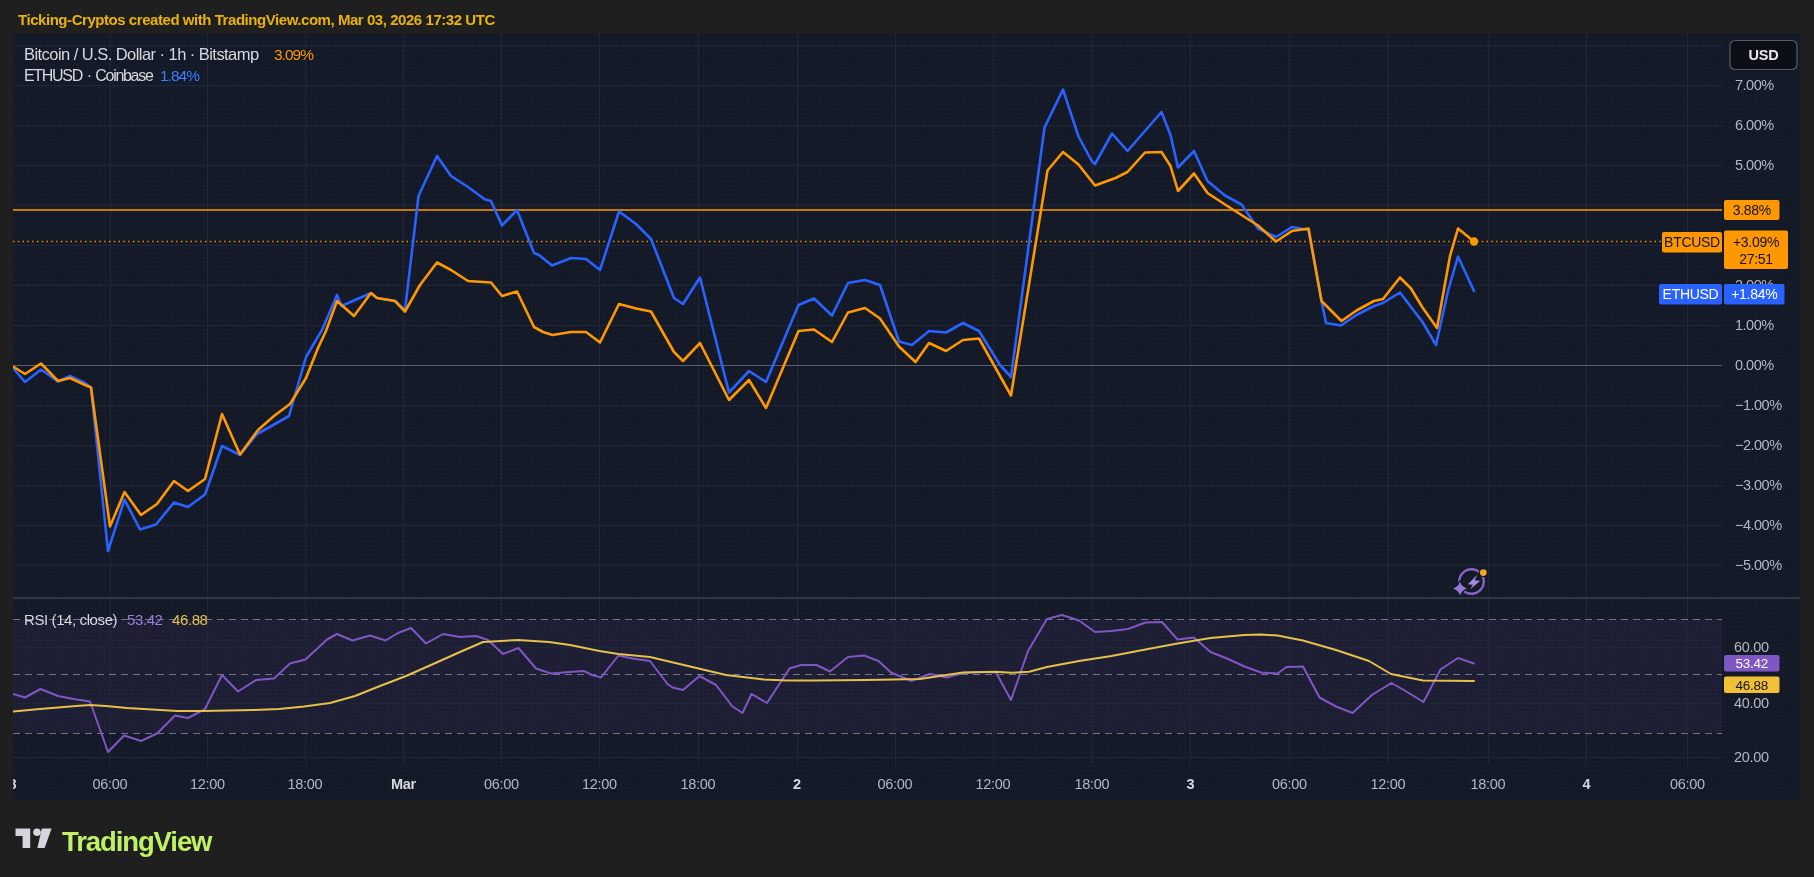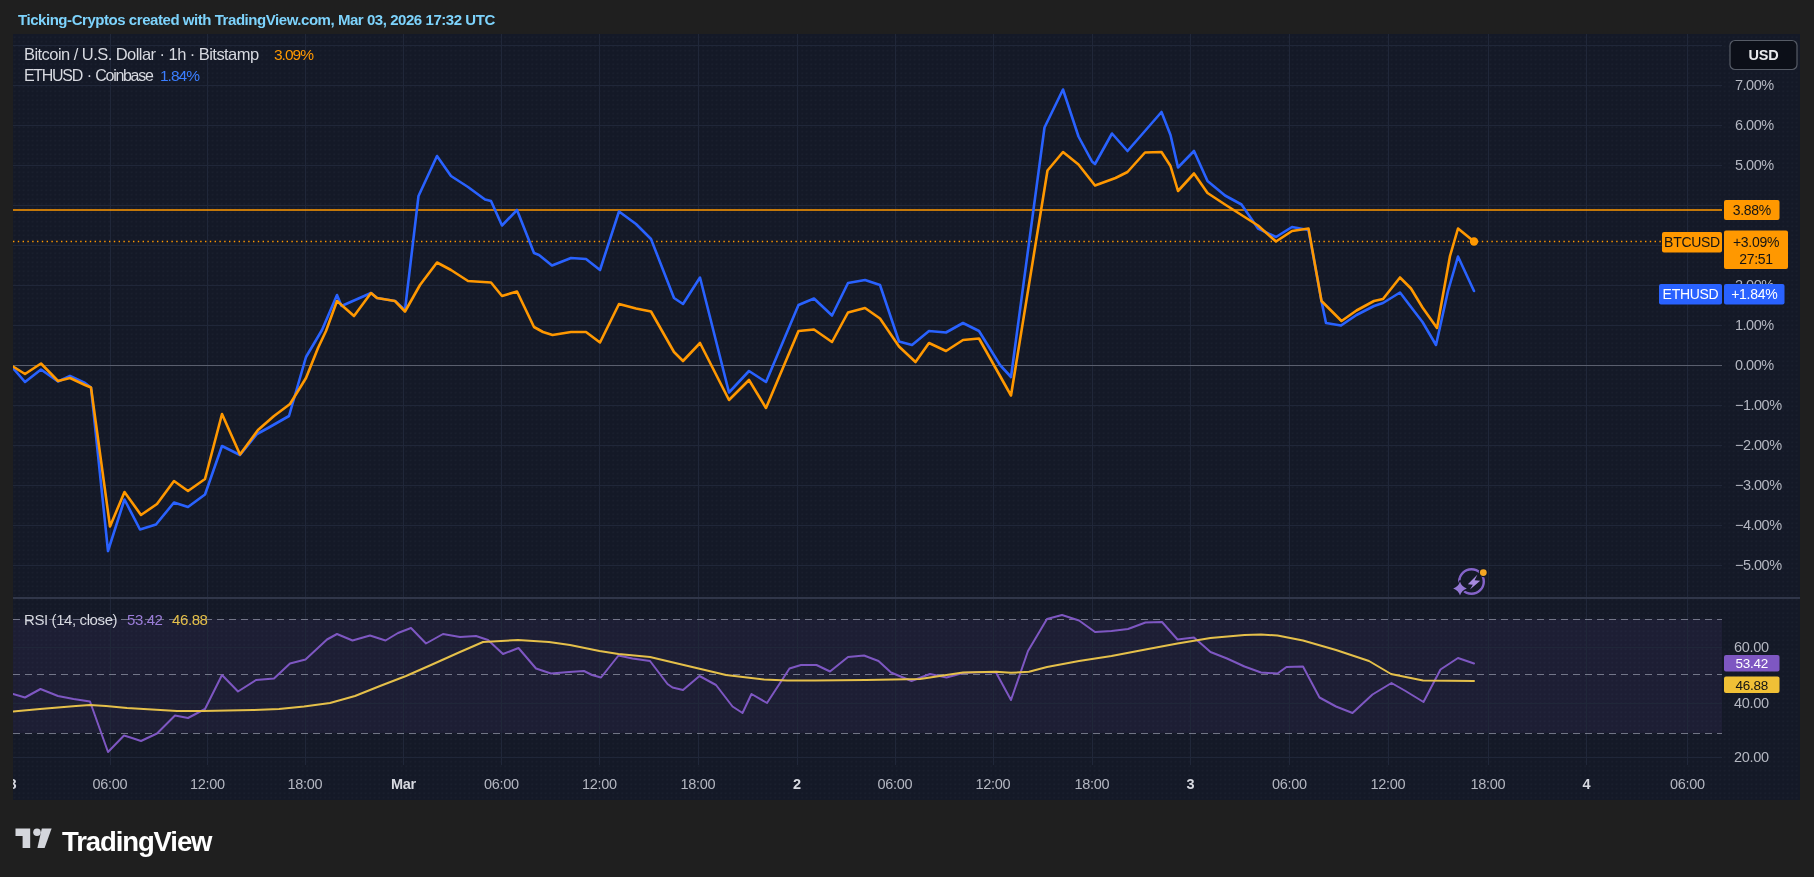--- a/index.html
+++ b/index.html
@@ -1,20 +1,20 @@
 <!DOCTYPE html>
 <html><head><meta charset="utf-8"><style>
 * { margin:0; padding:0; box-sizing:border-box; }
 html,body { width:1814px; height:877px; background:#1f1f1f; overflow:hidden;
   font-family:"Liberation Sans",sans-serif; }
 #page { position:relative; width:1814px; height:877px; }
 #title { position:absolute; left:18px; top:11px; font-size:15px; font-weight:bold;
-  color:#7dd3fc; letter-spacing:-0.45px; }
+  color:#eab308; letter-spacing:-0.45px; }
 #tvword { position:absolute; left:62px; top:826px; font-size:27.5px; font-weight:bold;
-  color:#ffffff; letter-spacing:-1.1px; }
+  color:#bef264; letter-spacing:-1.1px; }
 </style></head>
 <body>
 <div id="page">
 <div id="title">Ticking-Cryptos created with TradingView.com, Mar 03, 2026 17:32 UTC</div>
 <svg width="1787" height="766" viewBox="13 34 1787 766" style="position:absolute;left:13px;top:34px;font-family:'Liberation Sans',sans-serif">
 <defs>
         <pattern id="dots" width="4.5" height="4.5" patternUnits="userSpaceOnUse">
           <circle cx="1.2" cy="1.2" r="0.85" fill="rgba(165,175,205,0.05)"></circle>
         </pattern>
       </defs>

